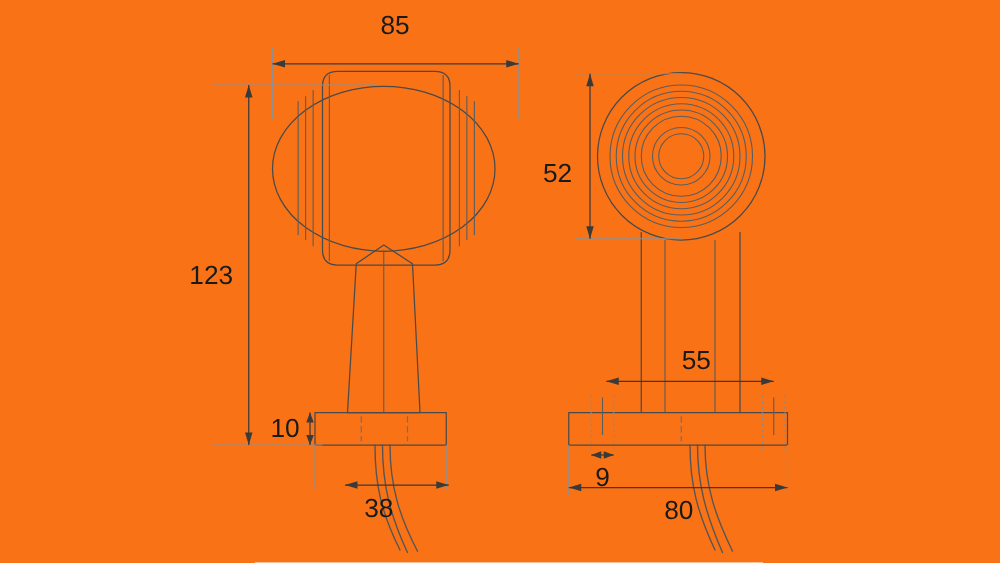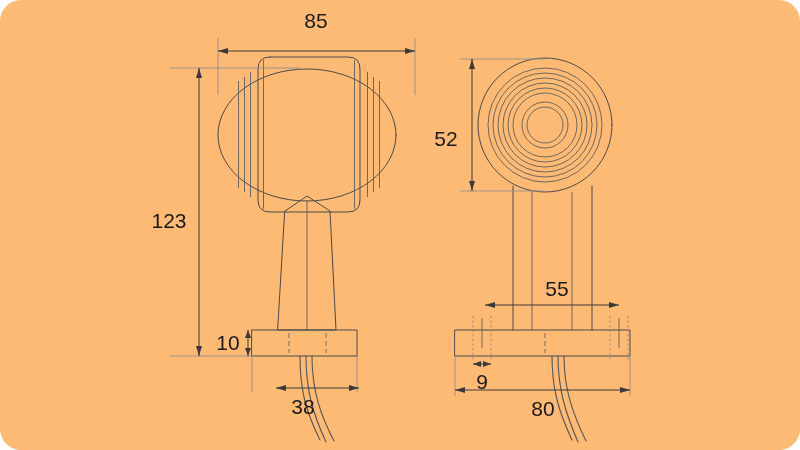--- a/index.html
+++ b/index.html
@@ -10,22 +10,21 @@
   body {
     width: 800px;
     height: 450px;
     font-family: "Liberation Sans", sans-serif;
     overflow: hidden;
   }
   #drawing-root {
     position: relative;
     width: 800px;
     height: 450px;
-    background: #fdba74;
-    border-radius: 21px;
+    background: #f97316;
   }
   svg#tech-drawing {
     display: block;
     width: 800px;
     height: 450px;
   }
   .part-line {
     fill: none;
     stroke: #4a4a4a;
     stroke-width: 1;

